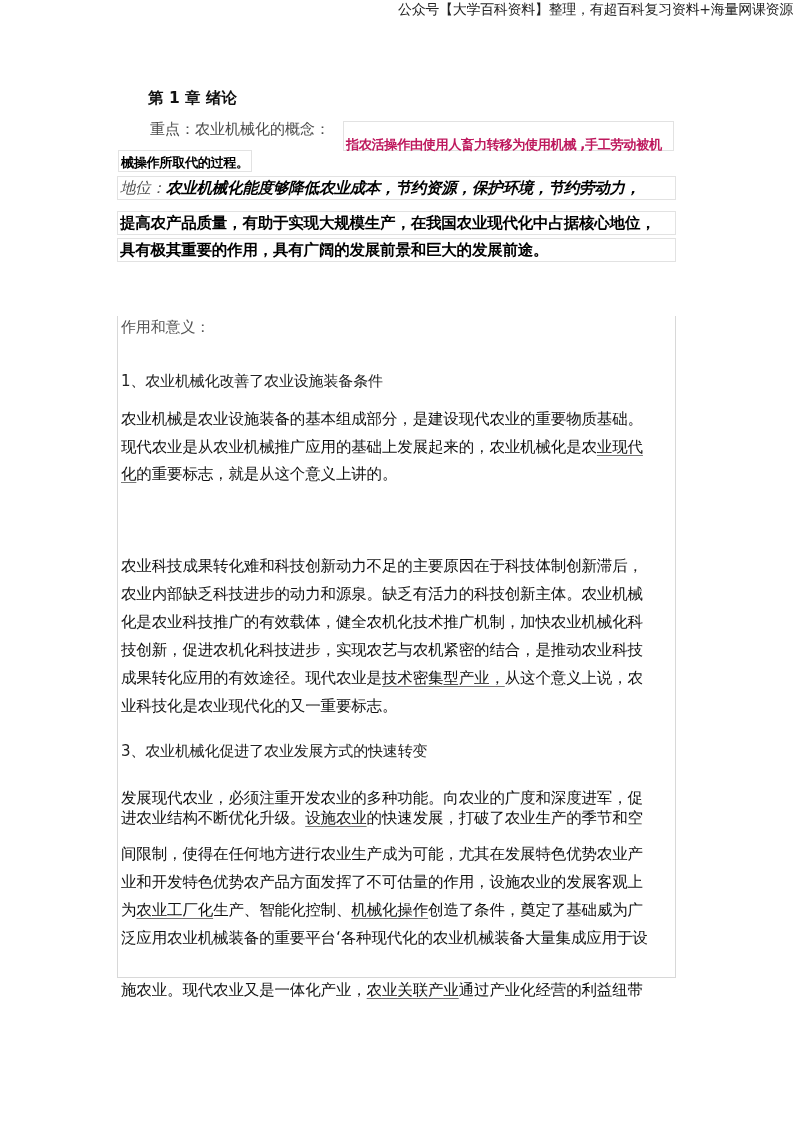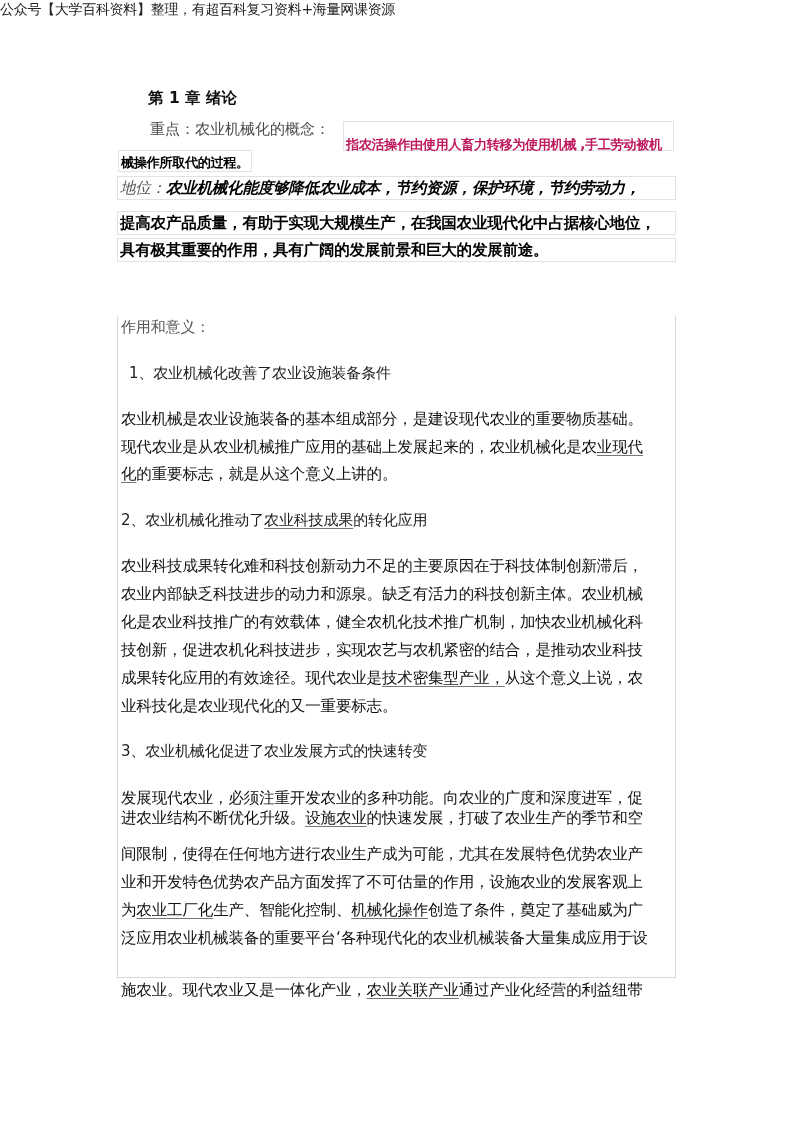--- a/index.html
+++ b/index.html
@@ -1,20 +1,20 @@
 <!DOCTYPE html>
 <html><head>
   <meta charset="utf-8">
   <style>
     * { margin: 0; padding: 0; box-sizing: border-box; }
     html, body { width: 793px; height: 1122px; background: #ffffff; overflow: hidden; }
     body { position: relative; font-family: "DejaVu Sans", "Liberation Sans", sans-serif; color: #111; }
 
     .header-banner {
-      position: absolute; top: 1px; left: 0; width: 793px; text-align: left;
+      position: absolute; top: 1px; left: 0; width: 793px; text-align: right;
       font-family: "DejaVu Serif", "Liberation Serif", serif; font-size: 14px; color: #222;
       letter-spacing: -0.3px;
     }
 
     .chapter-title {
       position: absolute; top: 88px; left: 148px; font-size: 15.5px; font-weight: bold; color: #111;
     }
 
     .keypoint-line {
       position: absolute; top: 120px; left: 150px; font-size: 15px; color: #444; white-space: nowrap;
@@ -65,27 +65,26 @@
 
 <div class="status-line" style="top:176px;font-style:italic;">
   <span class="st-label">地位：</span><span>农业机械化能度够降低农业成本，节约资源，保护环境，节约劳动力，</span>
 </div>
 <div class="status-line" style="top:211px;">提高农产品质量，有助于实现大规模生产，在我国农业现代化中占据核心地位，</div>
 <div class="status-line" style="top:238px;">具有极其重要的作用，具有广阔的发展前景和巨大的发展前途。</div>
 
 <div class="main-box">
   <div class="mb-line light" style="top:2px;">作用和意义：</div>
 
-  <div class="mb-line heading" style="top:48px;margin-left:8px;">1、农业机械化改善了农业设施装备条件</div>
+  <div class="mb-line heading" style="top:56px;">1、农业机械化改善了农业设施装备条件</div>
 
   <div class="mb-line" style="top:93px;">农业机械是农业设施装备的基本组成部分，是建设现代农业的重要物质基础。</div>
   <div class="mb-line" style="top:121px;"><span>现代农业是从农业机械推广应用的基础上发展起来的，农业机械化是农</span><u class="ul">业现代</u></div>
   <div class="mb-line" style="top:148px;"><u class="ul">化</u><span>的重要标志，就是从这个意义上讲的。</span></div>
 
-  <div class="mb-line heading" style="top:195px;"><span>2、农业机械化推动了</span><u class="ul">农业科技成果</u><span>的转化应用</span></div>
 
   <div class="mb-line" style="top:240px;">农业科技成果转化难和科技创新动力不足的主要原因在于科技体制创新滞后，</div>
   <div class="mb-line" style="top:268px;">农业内部缺乏科技进步的动力和源泉。缺乏有活力的科技创新主体。农业机械</div>
   <div class="mb-line" style="top:296px;">化是农业科技推广的有效载体，健全农机化技术推广机制，加快农业机械化科</div>
   <div class="mb-line" style="top:324px;">技创新，促进农机化科技进步，实现农艺与农机紧密的结合，是推动农业科技</div>
   <div class="mb-line" style="top:352px;"><span>成果转化应用的有效途径。现代农业是</span><u class="ul">技术密集型产业，</u><span>从这个意义上说，农</span></div>
   <div class="mb-line" style="top:380px;">业科技化是农业现代化的又一重要标志。</div>
 
   <div class="mb-line heading" style="top:426px;">3、农业机械化促进了农业发展方式的快速转变</div>
 

